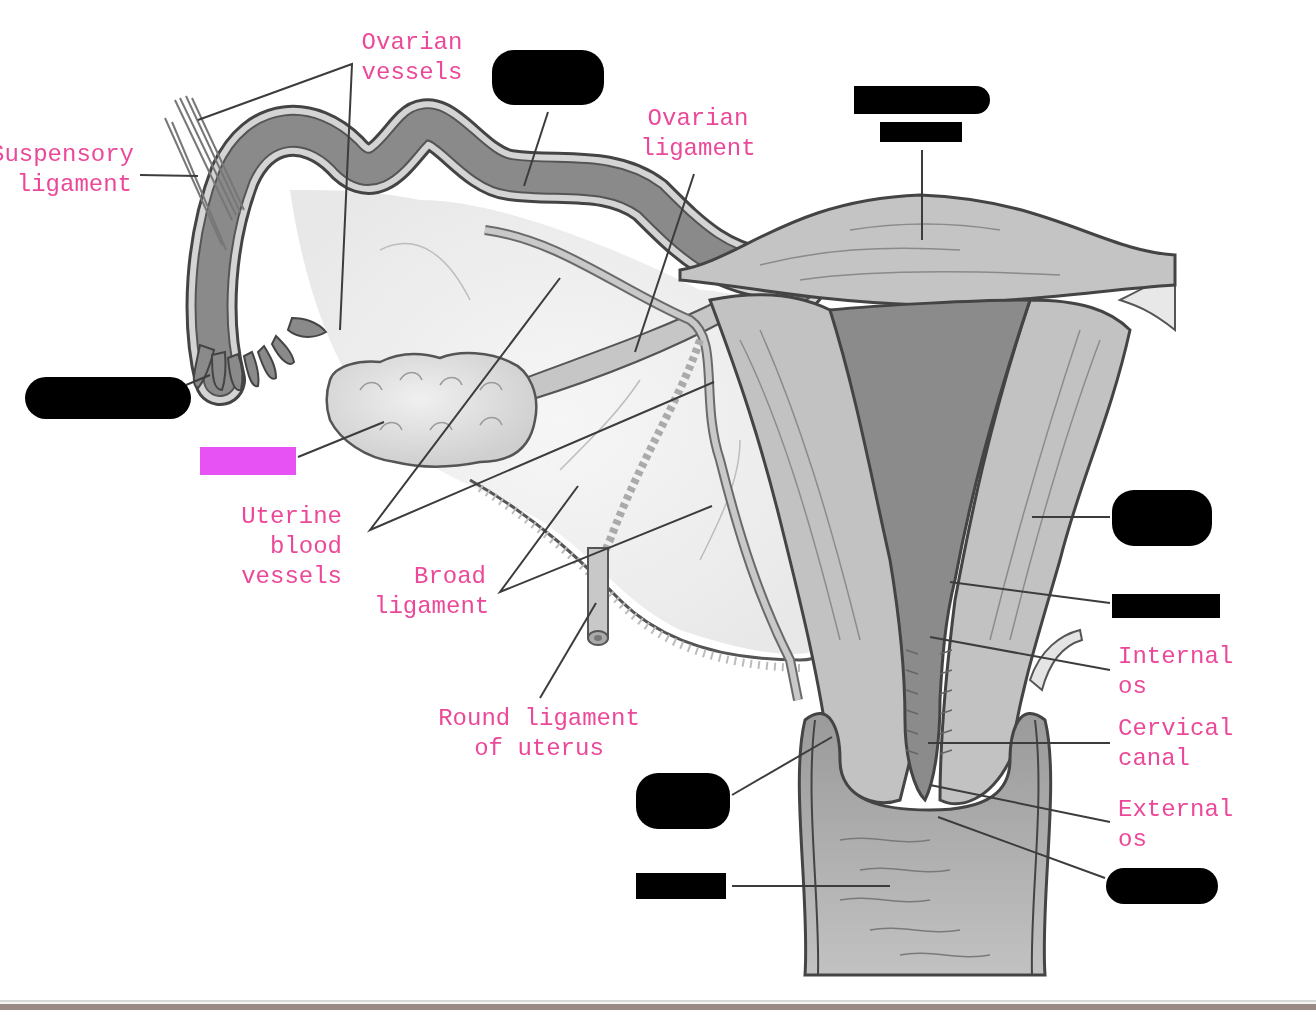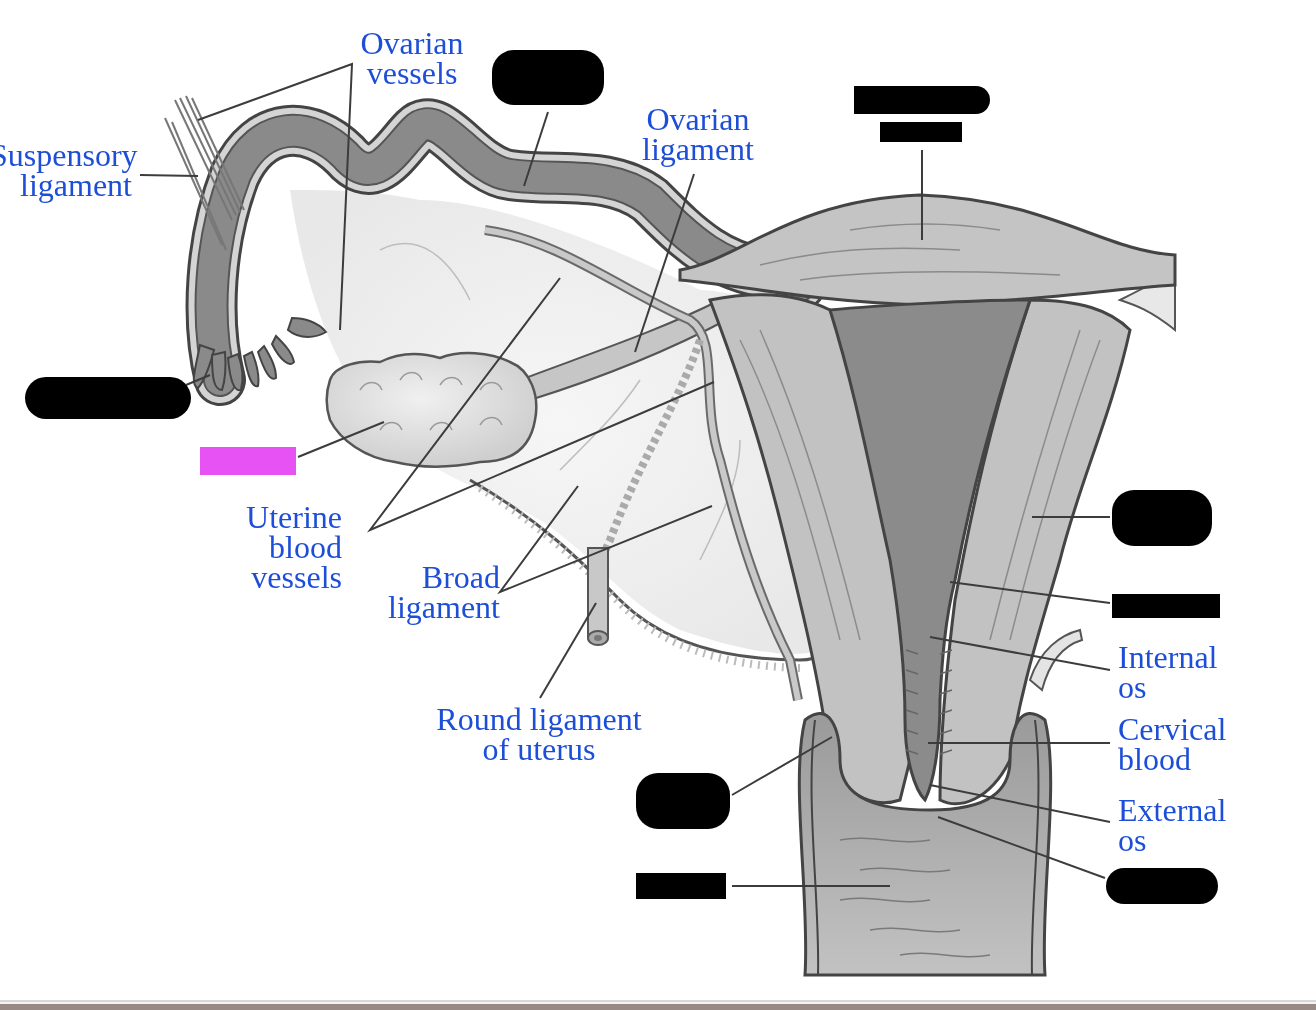--- a/index.html
+++ b/index.html
@@ -1,20 +1,20 @@
 <!DOCTYPE html>
 <html><head>
 <meta charset="utf-8">
 <style>
   html, body { margin:0; padding:0; background:#ffffff; }
   body { width:1316px; height:1010px; position:relative; overflow:hidden;
          font-family:"Liberation Sans", sans-serif; }
   #diagram { position:absolute; left:0; top:0; width:1316px; height:1010px; }
-  .lbl { position:absolute; color:#1d4ed8; font-size:32px; line-height:30px;
-         font-family:Liberation Serif, serif; white-space:pre; }
+  .lbl { position:absolute; color:#ec4899; font-size:24px; line-height:30px;
+         font-family:Liberation Mono, monospace; white-space:pre; }
   .lbl.right { text-align:right; }
   .lbl.left { text-align:left; }
   .lbl.center { text-align:center; }
   .redact { position:absolute; background:#000; }
   .redact.scribble { border-radius:22px; }
   .pink { position:absolute; }
   .bottom-bar { position:absolute; left:0; top:1000px; width:1316px; height:10px;
                 background:linear-gradient(#d8d8d8 0 2px,#f4f4f4 2px 4px,#9a8a86 4px 10px); }
 </style>
 </head>
@@ -157,28 +157,28 @@
 
 <div class="lbl center" style="left:352px; top:28px; width:120px;">Ovarian
 vessels</div>
 <div class="lbl right" style="left:-10px; top:140px; width:142px;">Suspensory
 ligament</div>
 <div class="lbl center" style="left:636px; top:104px; width:124px;">Ovarian
 ligament</div>
 <div class="lbl right" style="left:228px; top:502px; width:114px;">Uterine
 blood
 vessels</div>
-<div class="lbl right" style="left:388px; top:562px; width:112px;">Broad
+<div class="lbl right" style="left:374px; top:562px; width:112px;">Broad
 ligament</div>
 <div class="lbl center" style="left:436px; top:704px; width:206px;">Round ligament
 of uterus</div>
 <div class="lbl left" style="left:1118px; top:642px; width:110px;">Internal
 os</div>
 <div class="lbl left" style="left:1118px; top:714px; width:110px;">Cervical
-blood</div>
+canal</div>
 <div class="lbl left" style="left:1118px; top:795px; width:110px;">External
 os</div>
 
 <div class="redact scribble" style="left:492px; top:50px; width:112px; height:55px;"></div>
 <div class="redact" style="left:854px; top:86px; width:136px; height:28px; border-radius:0 14px 14px 0;"></div>
 <div class="redact" style="left:880px; top:122px; width:82px; height:20px;"></div>
 <div class="redact scribble" style="left:25px; top:377px; width:166px; height:42px;"></div>
 <div class="pink" style="left:200px; top:447px; width:96px; height:28px; background:#e752f5;"></div>
 <div class="redact scribble" style="left:1112px; top:490px; width:100px; height:56px;"></div>
 <div class="redact" style="left:1112px; top:594px; width:108px; height:24px;"></div>

